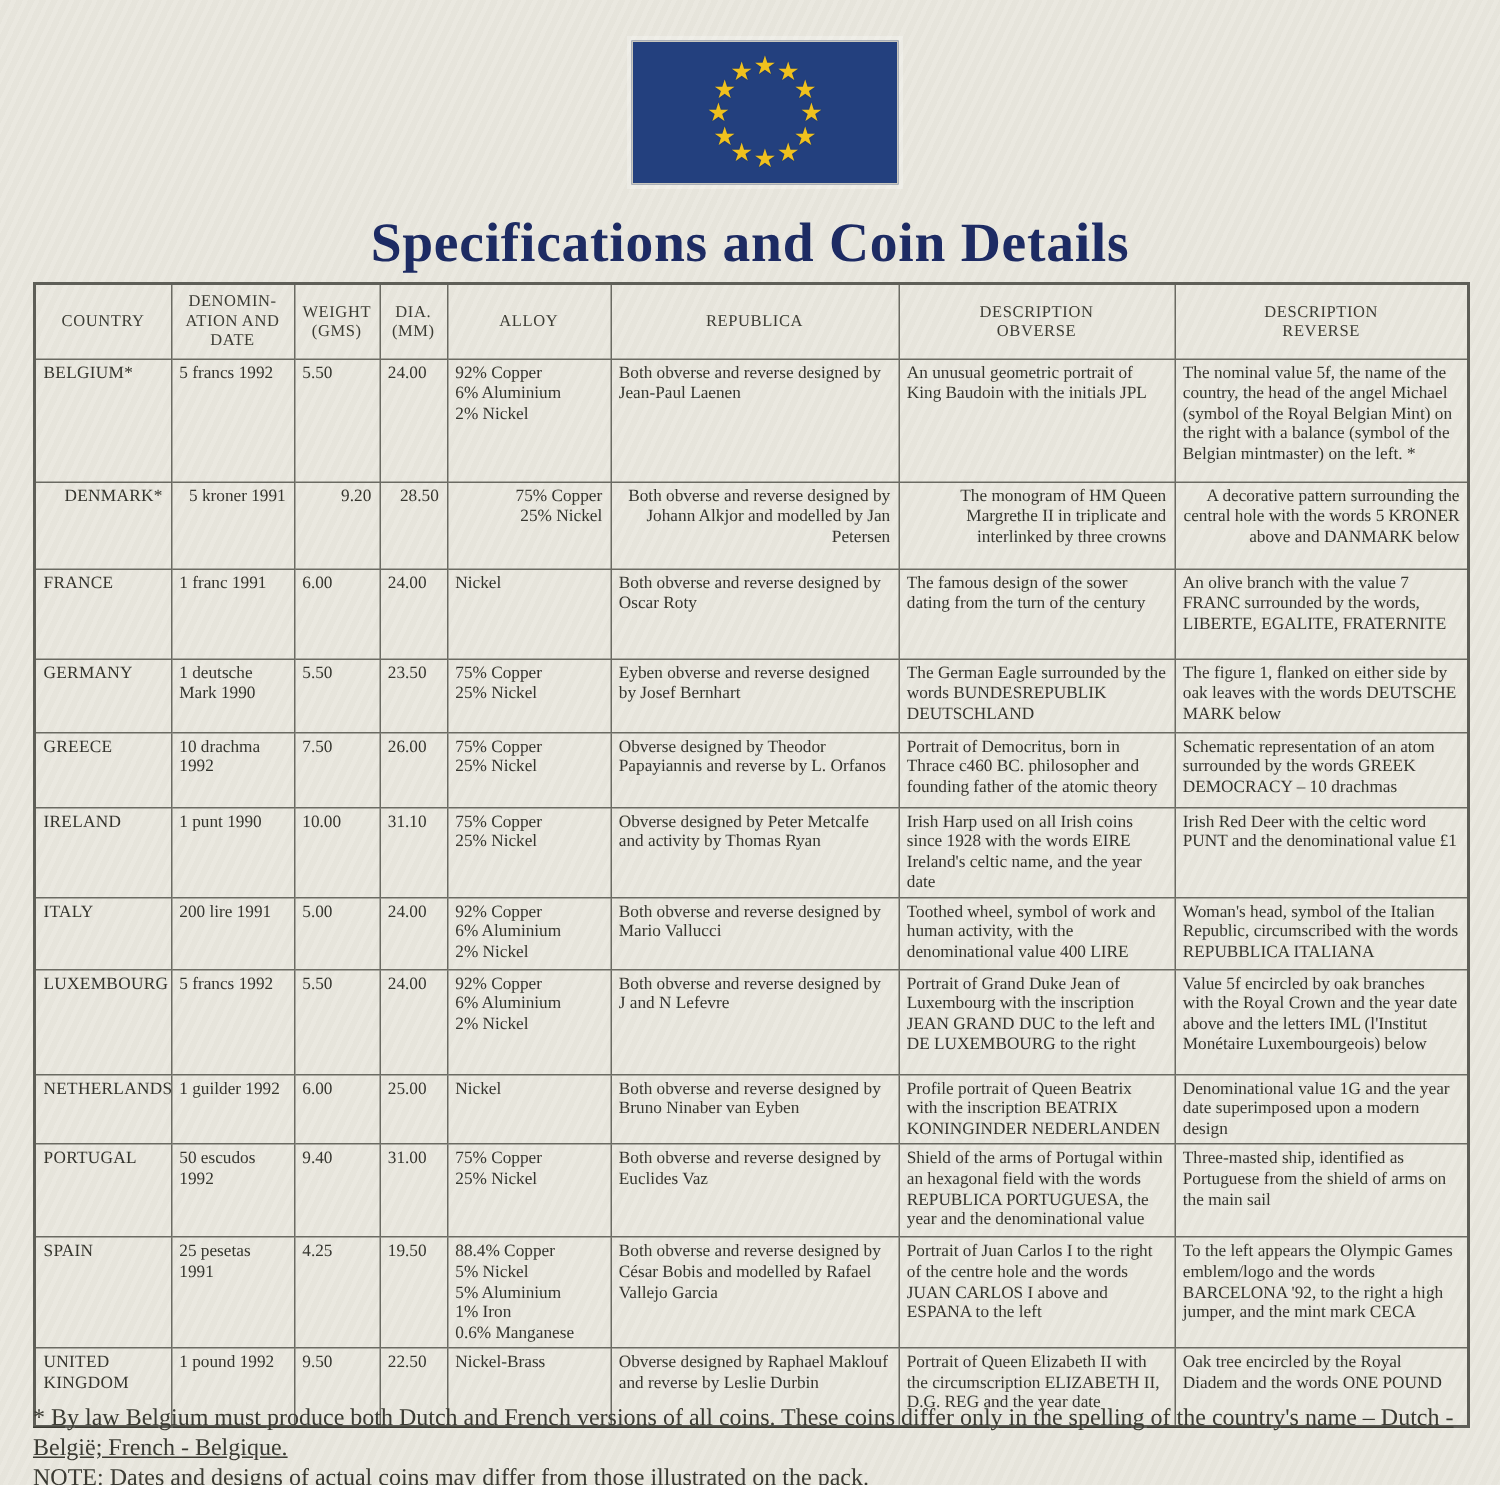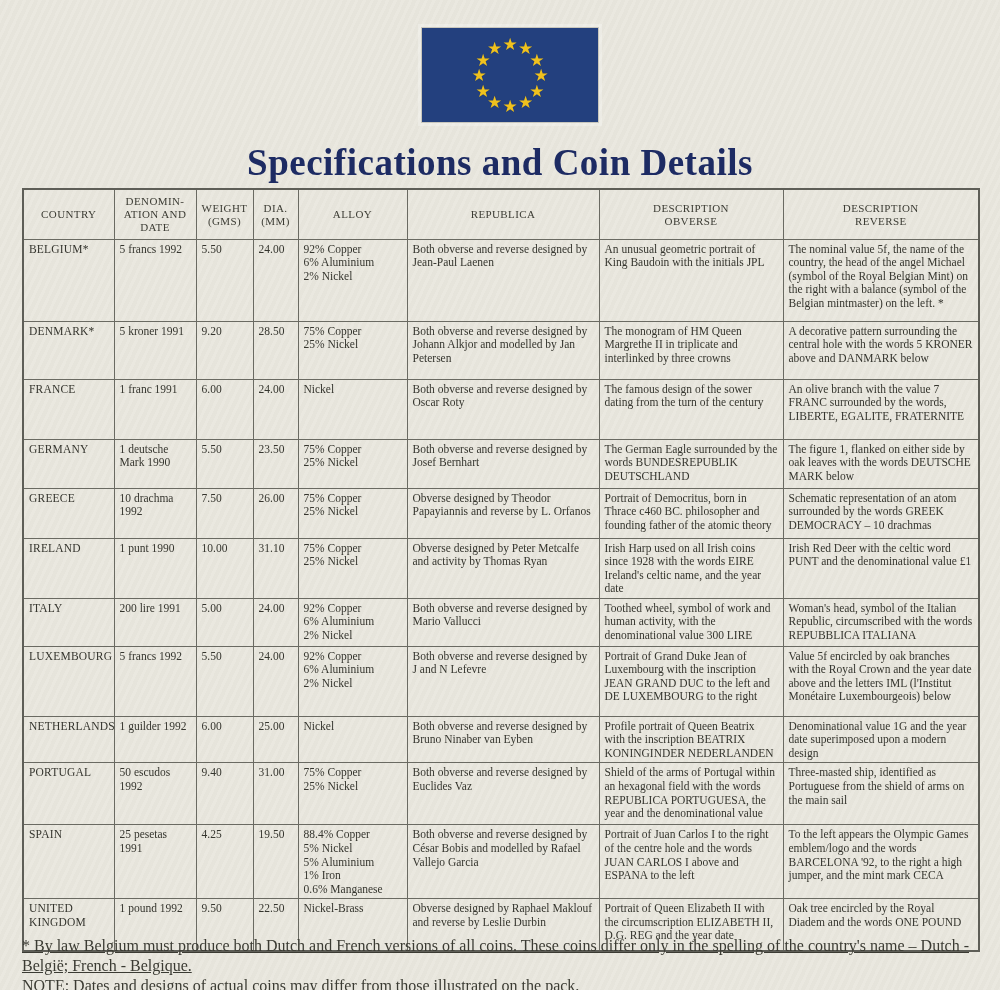--- a/index.html
+++ b/index.html
@@ -130,21 +130,21 @@
             <td class="c-denomination">5 francs 1992</td>
             <td class="c-weight">5.50</td>
             <td class="c-dia">24.00</td>
             <td class="c-alloy">92% Copper
 6% Aluminium
 2% Nickel</td>
             <td class="c-designers">Both obverse and reverse designed by Jean-Paul Laenen</td>
             <td class="c-obverse">An unusual geometric portrait of King Baudoin with the initials JPL</td>
             <td class="c-reverse">The nominal value 5f, the name of the country, the head of the angel Michael (symbol of the Royal Belgian Mint) on the right with a balance (symbol of the Belgian mintmaster) on the left. *</td>
           </tr>
-          <tr style="height: 58px;">
+          <tr style="height: 58px; text-align: right;">
             <td class="c-country">DENMARK*</td>
             <td class="c-denomination">5 kroner 1991</td>
             <td class="c-weight">9.20</td>
             <td class="c-dia">28.50</td>
             <td class="c-alloy">75% Copper
 25% Nickel</td>
             <td class="c-designers">Both obverse and reverse designed by Johann Alkjor and modelled by Jan Petersen</td>
             <td class="c-obverse">The monogram of HM Queen Margrethe II in triplicate and interlinked by three crowns</td>
             <td class="c-reverse">A decorative pattern surrounding the central hole with the words 5 KRONER above and DANMARK below</td>
           </tr>
@@ -158,21 +158,21 @@
             <td class="c-obverse">The famous design of the sower dating from the turn of the century</td>
             <td class="c-reverse">An olive branch with the value 7 FRANC surrounded by the words, LIBERTE, EGALITE, FRATERNITE</td>
           </tr>
           <tr style="height: 49px;">
             <td class="c-country">GERMANY</td>
             <td class="c-denomination">1 deutsche Mark 1990</td>
             <td class="c-weight">5.50</td>
             <td class="c-dia">23.50</td>
             <td class="c-alloy">75% Copper
 25% Nickel</td>
-            <td class="c-designers">Both obverse and reverse designed by Josef Bernhart</td>
+            <td class="c-designers">Eyben obverse and reverse designed by Josef Bernhart</td>
             <td class="c-obverse">The German Eagle surrounded by the words BUNDESREPUBLIK DEUTSCHLAND</td>
             <td class="c-reverse">The figure 1, flanked on either side by oak leaves with the words DEUTSCHE MARK below</td>
           </tr>
           <tr style="height: 50px;">
             <td class="c-country">GREECE</td>
             <td class="c-denomination">10 drachma 1992</td>
             <td class="c-weight">7.50</td>
             <td class="c-dia">26.00</td>
             <td class="c-alloy">75% Copper
 25% Nickel</td>
@@ -193,21 +193,21 @@
           </tr>
           <tr style="height: 48px;">
             <td class="c-country">ITALY</td>
             <td class="c-denomination">200 lire 1991</td>
             <td class="c-weight">5.00</td>
             <td class="c-dia">24.00</td>
             <td class="c-alloy">92% Copper
 6% Aluminium
 2% Nickel</td>
             <td class="c-designers">Both obverse and reverse designed by Mario Vallucci</td>
-            <td class="c-obverse">Toothed wheel, symbol of work and human activity, with the denominational value 300 LIRE</td>
+            <td class="c-obverse">Toothed wheel, symbol of work and human activity, with the denominational value 400 LIRE</td>
             <td class="c-reverse">Woman's head, symbol of the Italian Republic, circumscribed with the words REPUBBLICA ITALIANA</td>
           </tr>
           <tr style="height: 70px;">
             <td class="c-country">LUXEMBOURG</td>
             <td class="c-denomination">5 francs 1992</td>
             <td class="c-weight">5.50</td>
             <td class="c-dia">24.00</td>
             <td class="c-alloy">92% Copper
 6% Aluminium
 2% Nickel</td>

